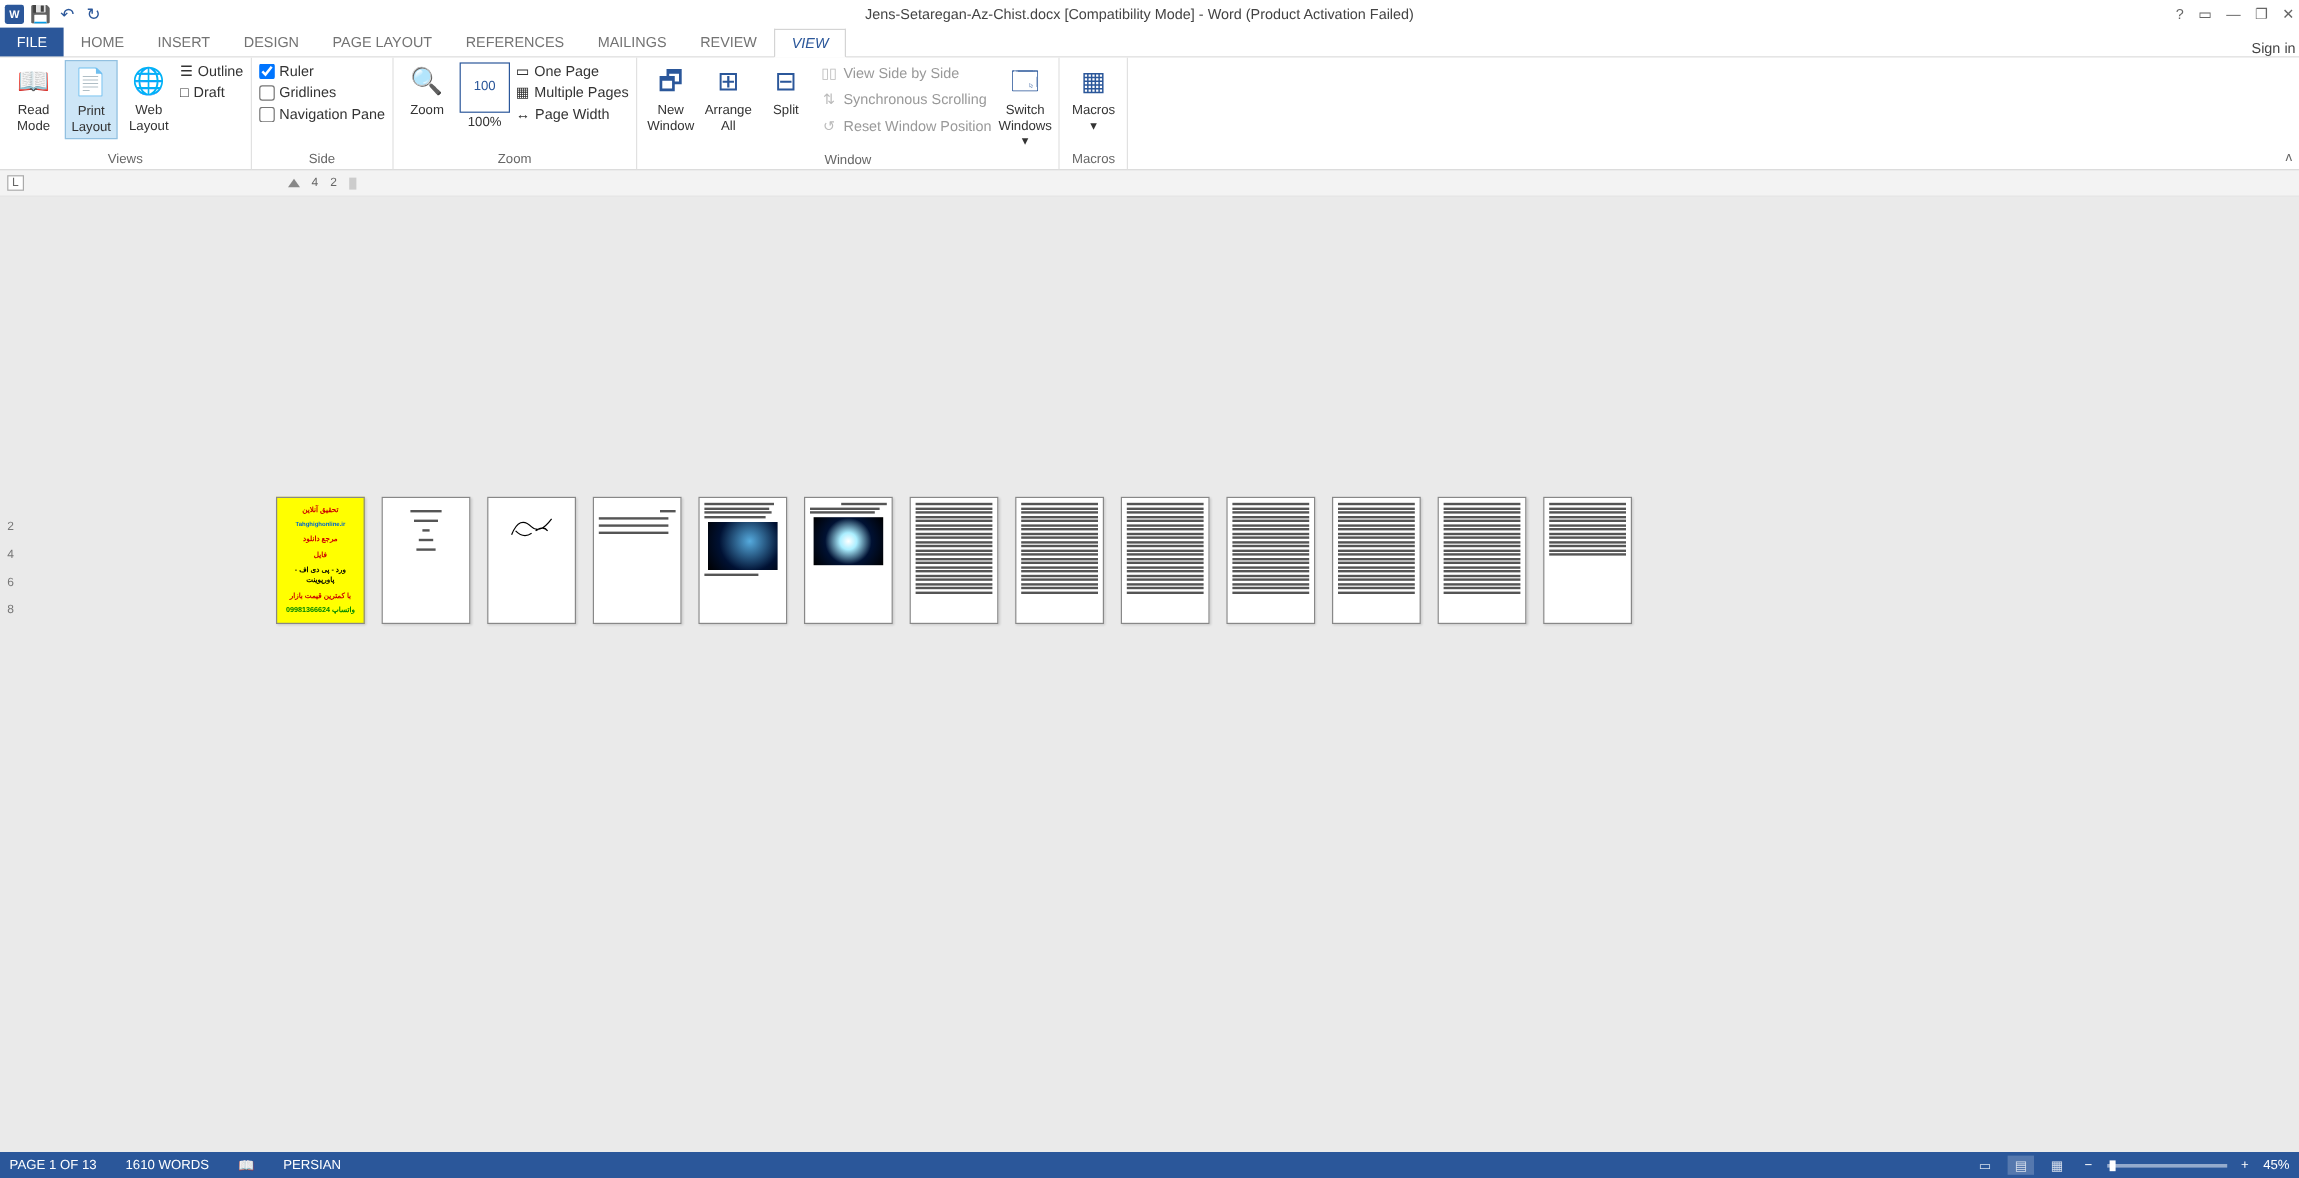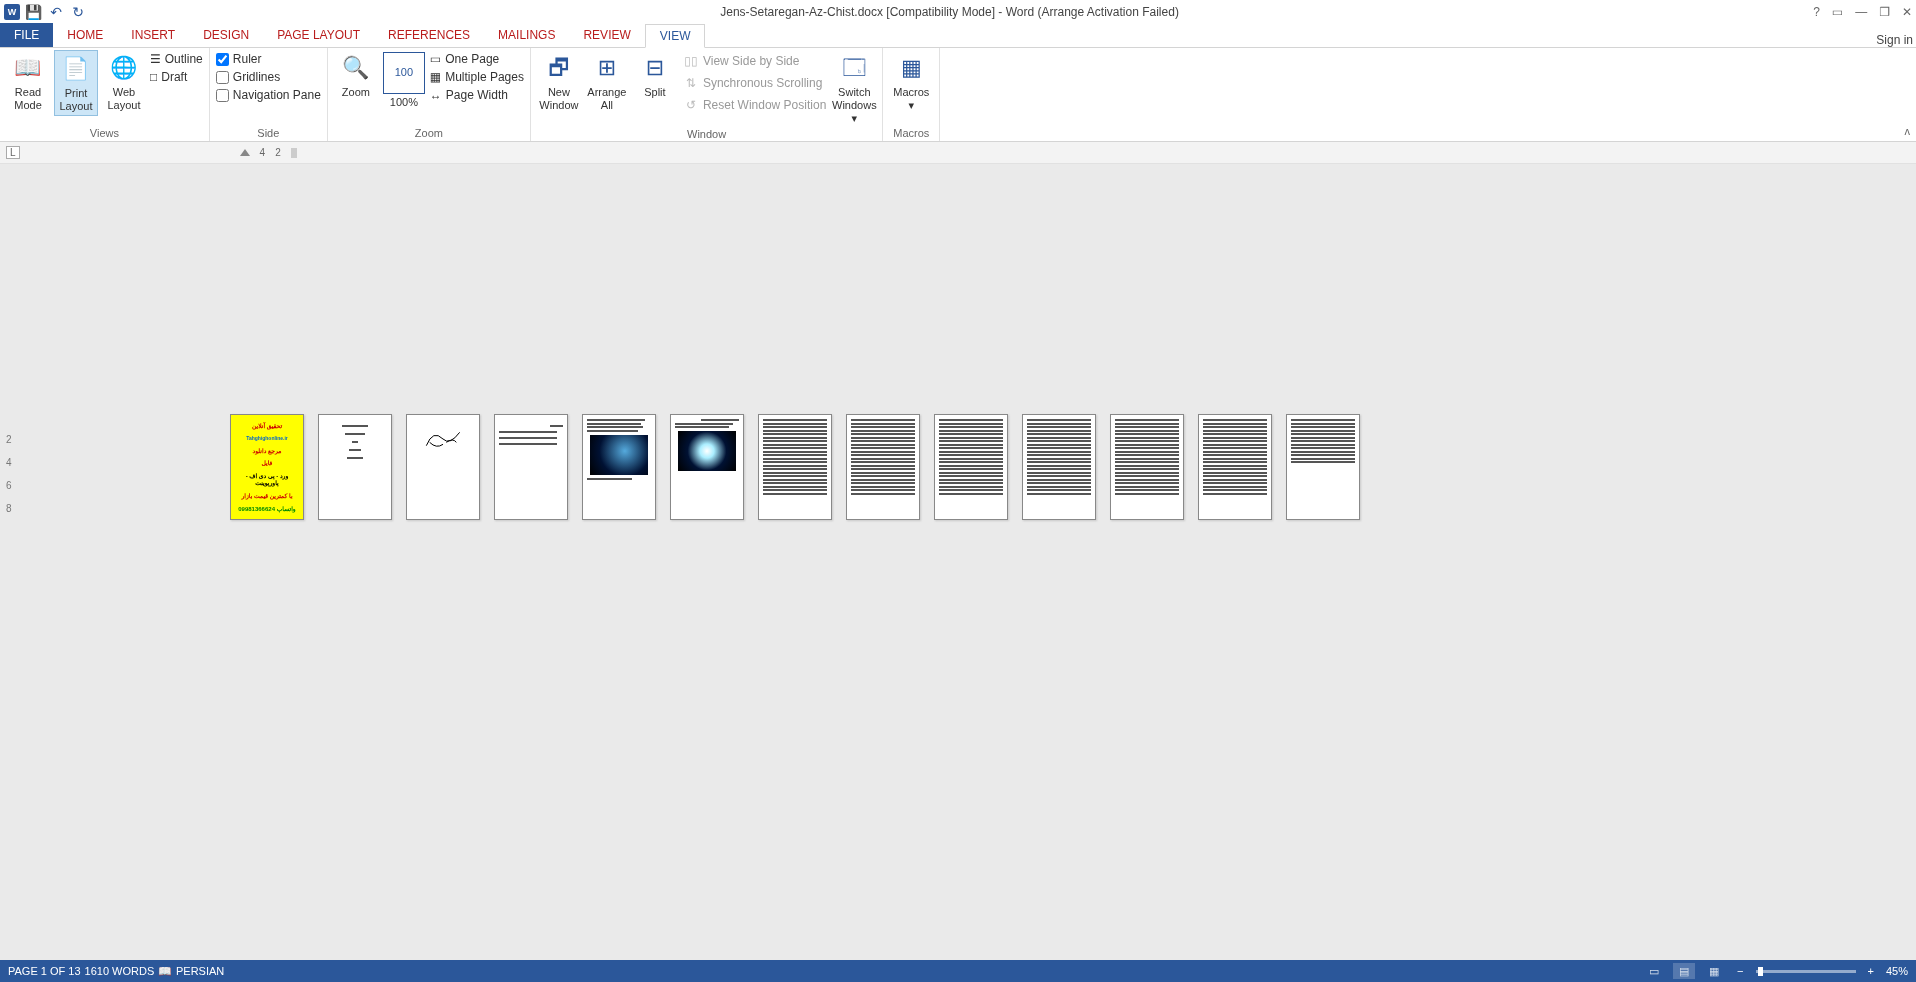--- a/index.html
+++ b/index.html
@@ -10,22 +10,22 @@
 .titlebar .qat { display: flex; align-items: center; gap: 6px; }
 .titlebar .qat .word-icon { width: 16px; height: 16px; background: #2b579a; color: #fff; font-size: 9px; font-weight: bold; display: flex; align-items: center; justify-content: center; border-radius: 2px; }
 .titlebar .qat .ic { width: 16px; height: 16px; display: flex; align-items: center; justify-content: center; color: #2b579a; font-size: 14px; cursor: pointer; }
 .titlebar .title { flex: 1; text-align: center; color: #444; }
 .titlebar .winbtns { display: flex; gap: 12px; color: #666; }
 .titlebar .winbtns span { cursor: pointer; }
 
 
 .tabs { height: 24px; display: flex; align-items: flex-end; border-bottom: 1px solid #d4d4d4; font-size: 12px; }
 .tab-file { background: #2b579a; color: #fff; padding: 4px 14px; height: 24px; display: flex; align-items: center; cursor: pointer; }
-.tab { padding: 4px 14px; color: #b91c1c; cursor: pointer; height: 24px; display: flex; align-items: center; }
-.tab.active { color: #2b579a; border: 1px solid #d4d4d4; border-bottom: 1px solid #fff; background: #fff; position: relative; top: 1px; }
+.tab { padding: 4px 14px; color: #737373; cursor: pointer; height: 24px; display: flex; align-items: center; }
+.tab.active { color: #2b579a; border: 1px solid #d4d4d4; border-bottom: 1px solid #fff; background: #fff; position: relative; top: 1px; font-style: italic; }
 .signin { margin-left: auto; padding-right: 3px; color: #444; font-size: 12px; }
 
 
 .ribbon { height: 94px; background: #fff; border-bottom: 1px solid #d4d4d4; display: flex; position: relative; }
 .group { border-right: 1px solid #e1e1e1; display: flex; flex-direction: column; padding: 2px 6px 0 6px; }
 .group-body { flex: 1; display: flex; align-items: flex-start; gap: 4px; }
 .group-label { text-align: center; font-size: 11px; color: #666; padding-bottom: 2px; }
 .bigbtn { display: flex; flex-direction: column; align-items: center; justify-content: flex-start; width: 44px; padding: 2px; cursor: pointer; font-size: 11px; color: #333; text-align: center; line-height: 1.2; }
 .bigbtn.active { background: #cde6f7; border: 1px solid #92c0e0; }
 .bigbtn .bic { width: 32px; height: 32px; display: flex; align-items: center; justify-content: center; font-size: 22px; color: #2b579a; margin-bottom: 2px; }
@@ -51,39 +51,39 @@
 .page.cover { background: #ffff00; font-size: 6px; color: #c00; font-weight: bold; text-align: center; justify-content: space-around; }
 .page.cover .line-blue { color: #0066cc; font-size: 5px; }
 .page .callig { width: 100%; height: 40px; display: flex; align-items: center; justify-content: center; }
 .page .callig svg { width: 40px; height: 30px; }
 .page .img-space { width: 58px; height: 40px; background: radial-gradient(circle at 60% 40%, #5ad, #013 60%, #000); margin: 3px auto; }
 .page .img-space.star { background: radial-gradient(circle at 50% 50%, #fff, #aef 20%, #013 55%, #000); }
 .page .txtlines { display: flex; flex-direction: column; gap: 1.5px; }
 .page .txtlines div { height: 2px; background: #555; }
 
 
-.status { height: 22px; background: #2b579a; color: #fff; display: flex; align-items: center; font-size: 11px; padding: 0 8px; gap: 4px; }
+.status { height: 22px; background: #2b579a; color: #fff; display: flex; align-items: center; font-size: 11px; padding: 0 8px; gap: 24px; }
 .status .right { margin-left: auto; display: flex; align-items: center; gap: 8px; }
 .status .viewbtn { width: 22px; height: 16px; display: flex; align-items: center; justify-content: center; cursor: pointer; opacity: 0.8; }
 .status .viewbtn.active { background: rgba(255,255,255,0.25); }
 .status .slider { width: 100px; height: 3px; background: rgba(255,255,255,0.5); position: relative; }
 .status .slider .thumb { position: absolute; left: 2px; top: -3px; width: 5px; height: 9px; background: #fff; }
 .status .zoombtn { cursor: pointer; padding: 0 4px; }
 </style>
 </head>
 <body>
 
 <div class="titlebar">
   <div class="qat">
     <div class="word-icon">W</div>
     <div class="ic">💾</div>
     <div class="ic">↶</div>
     <div class="ic">↻</div>
   </div>
-  <div class="title">Jens-Setaregan-Az-Chist.docx [Compatibility Mode] - Word (Arrange Activation Failed)</div>
+  <div class="title">Jens-Setaregan-Az-Chist.docx [Compatibility Mode] - Word (Product Activation Failed)</div>
   <div class="winbtns">
     <span>?</span>
     <span>▭</span>
     <span>—</span>
     <span>❐</span>
     <span>✕</span>
   </div>
 </div>
 
 <div class="tabs">

